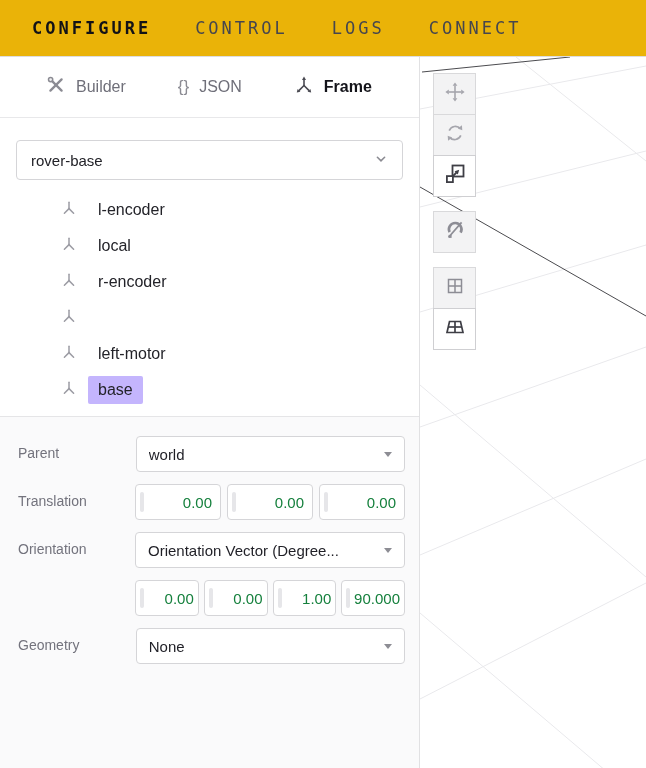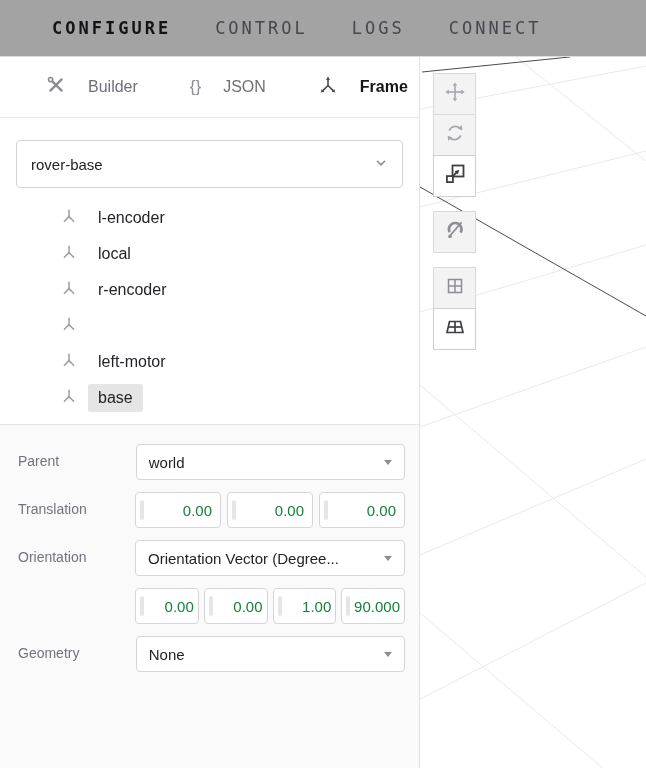--- a/index.html
+++ b/index.html
@@ -1,50 +1,50 @@
 <!DOCTYPE html>
 <html><head>
 <meta charset="utf-8">
 <style>
   * { box-sizing: border-box; margin: 0; padding: 0; }
   html,body { width: 646px; height: 768px; overflow: hidden; background:#fff;
     font-family: "Liberation Sans", sans-serif; }
 
   
-  .nav { height:57px; background:#a3a3a3; border-bottom:1px solid #dddddf;
-    display:flex; align-items:center; padding-left:52px; gap:44px;
+  .nav { height:57px; background:#eab308; border-bottom:1px solid #dddddf;
+    display:flex; align-items:center; padding-left:32px; gap:44px;
     font-family:"DejaVu Sans Mono", monospace; font-size:17px; letter-spacing:3px;
     color:#46464e; }
   .nav .tab { cursor:pointer; white-space:nowrap; }
   .nav .tab.active { font-weight:bold; color:#121217; }
 
   
   .main { display:flex; height:711px; }
   .left { width:420px; min-width:420px; border-right:1px solid #e1e1e3;
     background:#fff; display:flex; flex-direction:column; }
 
   
   .subtabs { height:61px; border-bottom:1px solid #e8e8ea; display:flex;
     align-items:center; padding-left:46px; gap:52px; font-size:16px; color:#6f6f79; }
-  .subtab { display:flex; align-items:center; gap:22px; cursor:pointer; }
+  .subtab { display:flex; align-items:center; gap:10px; cursor:pointer; }
   .subtab.active { color:#14141a; font-weight:bold; }
   .json-glyph { font-size:17px; color:#8b8b93; font-weight:400; }
 
   
-  .selector { margin:22px 16px 12px 16px; height:48px; background:#fff;
+  .selector { margin:22px 16px 12px 16px; height:40px; background:#fff;
     border:1px solid #d5d5d8; border-radius:4px; display:flex; align-items:center;
     justify-content:space-between; padding:0 14px; font-size:15px; color:#222228;
     cursor:pointer; }
 
   
   .tree { }
   .tree-item { height:36px; display:flex; align-items:center; padding-left:60px;
     gap:20px; font-size:16px; color:#232329; cursor:pointer; }
   .tree-label { padding:5px 10px; border-radius:2px; margin-left:-10px; }
-  .tree-item.selected .tree-label { background:#e5e5e5; }
+  .tree-item.selected .tree-label { background:#c4b5fd; }
 
   
   .form { border-top:1px solid #e5e5e7; background:#fafafb; flex:1;
     margin-top:8px; padding:19px 14px 0 18px; }
   .form-row { display:flex; margin-bottom:12px; }
   .form-label { width:118px; padding-top:9px; font-size:14px; color:#73737d; }
   .controls { width:270px; }
   .select-box { height:36px; background:#fff; border:1px solid #d5d5d8;
     border-radius:4px; display:flex; align-items:center; justify-content:space-between;
     padding:0 12px; font-size:15px; color:#1f1f26; cursor:pointer; }

